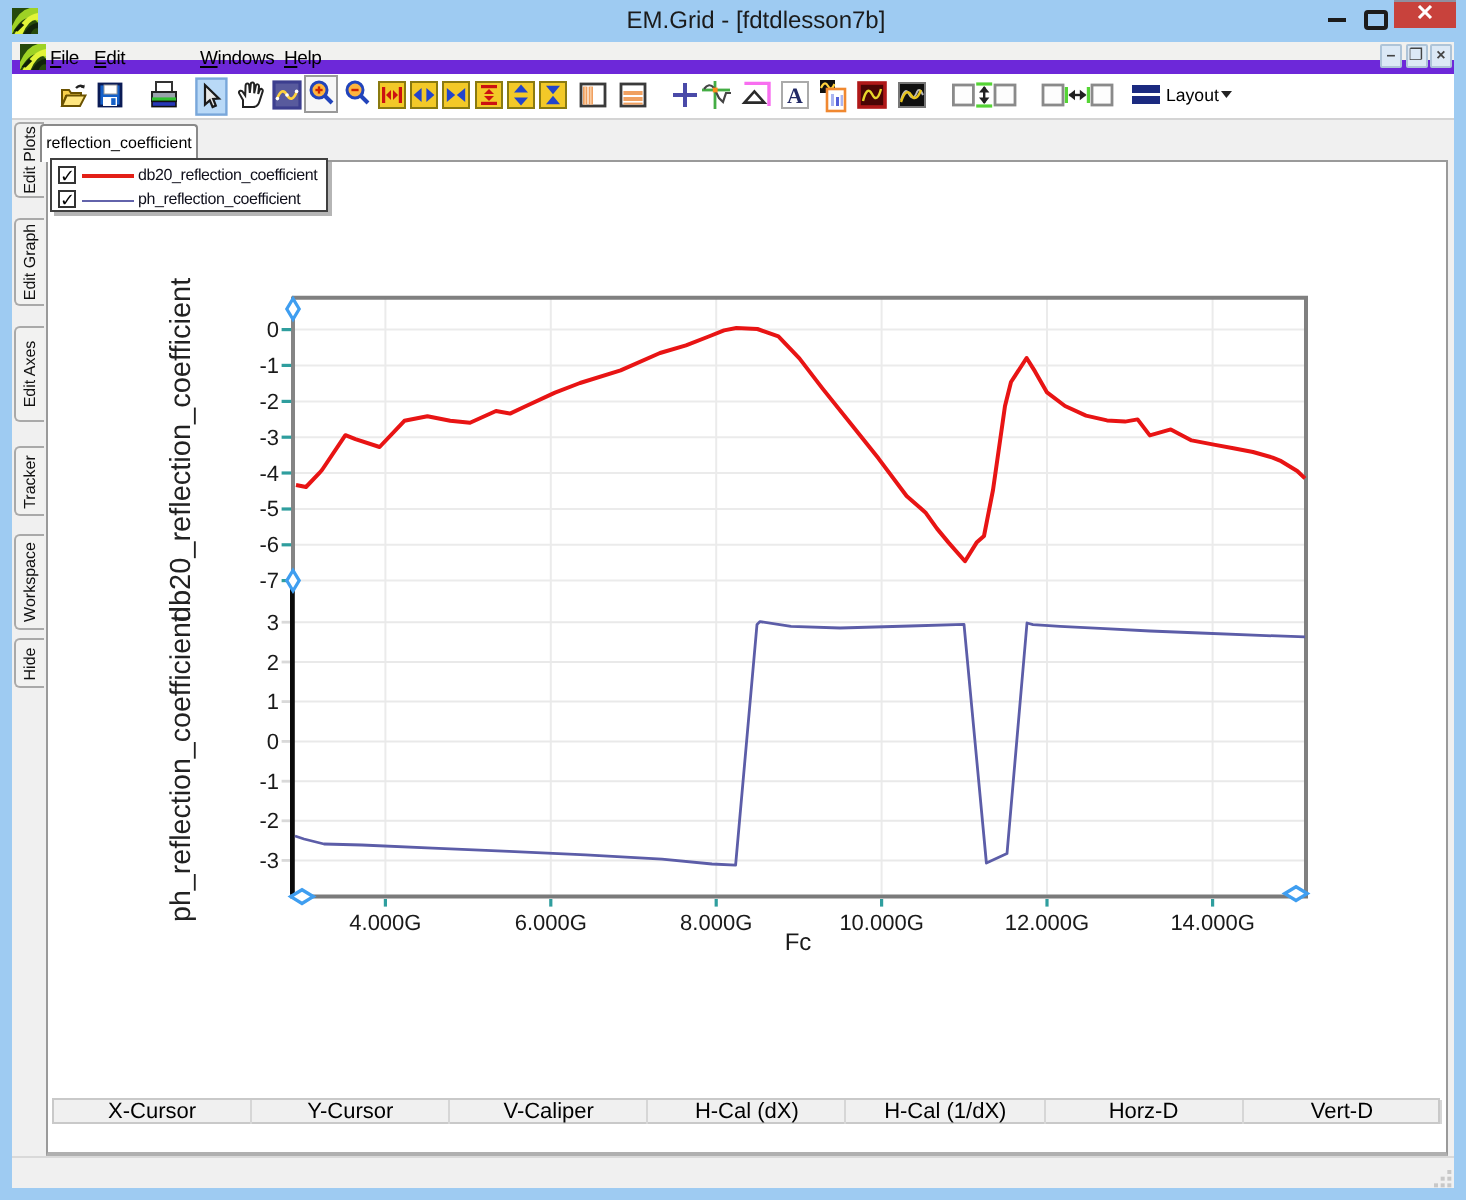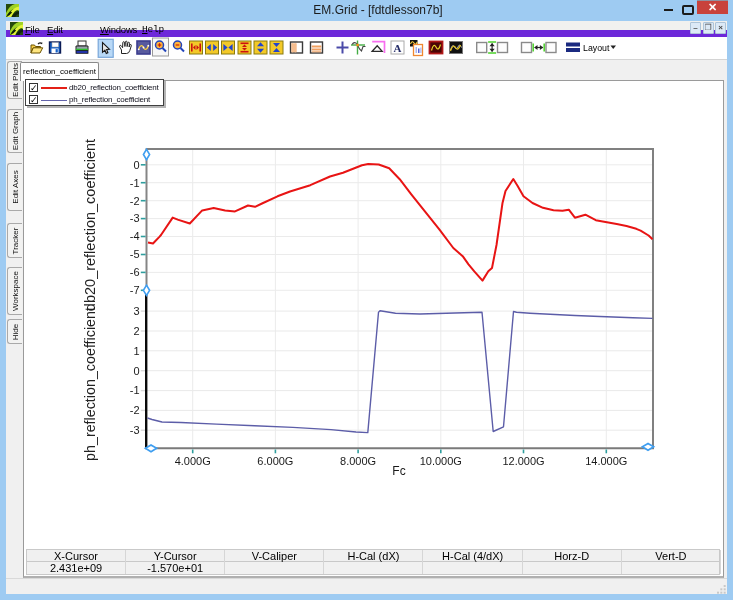--- a/index.html
+++ b/index.html
@@ -72,21 +72,21 @@
 <div class="abs" id="title-text">EM.Grid - [fdtdlesson7b]</div>
 <div class="abs" id="btn-min"></div>
 <div class="abs" id="btn-max"></div>
 <div class="abs" id="btn-close">✕</div>
 
 <div class="abs" id="menubar">
   <span class="menu-item" style="left:19px; top:3px;"><u>F</u>ile</span>
   <span class="menu-item" style="left:41px; top:3px;"><u>E</u>dit</span>
   <span class="menu-item" style="left:64px; top:3px;margin-top:48px;"><u>V</u>iew</span>
   <span class="menu-item" style="left:94px; top:3px;"><u>W</u>indows</span>
-  <span class="menu-item" style="left:136px; top:3px;font-family:Liberation Mono, monospace;"><u>H</u>elp</span>
+  <span class="menu-item" style="left:136px; top:3px;"><u>H</u>elp</span>
 </div>
 <div class="abs" id="mdi-btns">
   <span class="mdibtn" style="left:0px; font-weight:bold;">–</span>
   <span class="mdibtn" style="left:12.5px;">❐</span>
   <span class="mdibtn" style="left:25px; font-weight:bold;">×</span>
 </div>
 
 <div class="abs" id="toolbar"></div>
 <div class="abs" id="mdiarea"></div>
 
@@ -124,32 +124,23 @@
     <span class="leg-txt">ph_reflection_coefficient</span>
   </div>
 </div>
 
 <div class="abs" id="stattbl">
   <div class="th-row">
       <span class="tcell" style="left:0.0px; width:99.1px;">X-Cursor</span>
       <span class="tcell" style="left:99.1px; width:99.1px;">Y-Cursor</span>
       <span class="tcell" style="left:198.3px; width:99.1px;">V-Caliper</span>
       <span class="tcell" style="left:297.4px; width:99.1px;">H-Cal (dX)</span>
-      <span class="tcell" style="left:396.6px; width:99.1px;">H-Cal (4/dX)</span>
+      <span class="tcell" style="left:396.6px; width:99.1px;">H-Cal (1/dX)</span>
       <span class="tcell" style="left:495.7px; width:99.1px;">Horz-D</span>
       <span class="tcell" style="left:594.9px; width:99.1px;">Vert-D</span>
-    </div>
-  <div class="td-row">
-      <span class="tcell" style="left:0.0px; width:99.1px;">2.431e+09</span>
-      <span class="tcell" style="left:99.1px; width:99.1px;">-1.570e+01</span>
-      <span class="tcell" style="left:198.3px; width:99.1px;"></span>
-      <span class="tcell" style="left:297.4px; width:99.1px;"></span>
-      <span class="tcell" style="left:396.6px; width:99.1px;"></span>
-      <span class="tcell" style="left:495.7px; width:99.1px;"></span>
-      <span class="tcell" style="left:594.9px; width:99.1px;"></span>
     </div>
 </div>
 
 <div class="abs" id="statusstrip"></div>
 <svg class="abs" style="left:717px; top:585px; z-index:5;" width="10" height="10" viewBox="0 0 12 12">
  <g fill="#c8c8c8">
       <rect x="8" y="0" width="2.4" height="2.4"></rect>
       <rect x="8" y="4" width="2.4" height="2.4"></rect>
       <rect x="4" y="4" width="2.4" height="2.4"></rect>
       <rect x="8" y="8" width="2.4" height="2.4"></rect>

